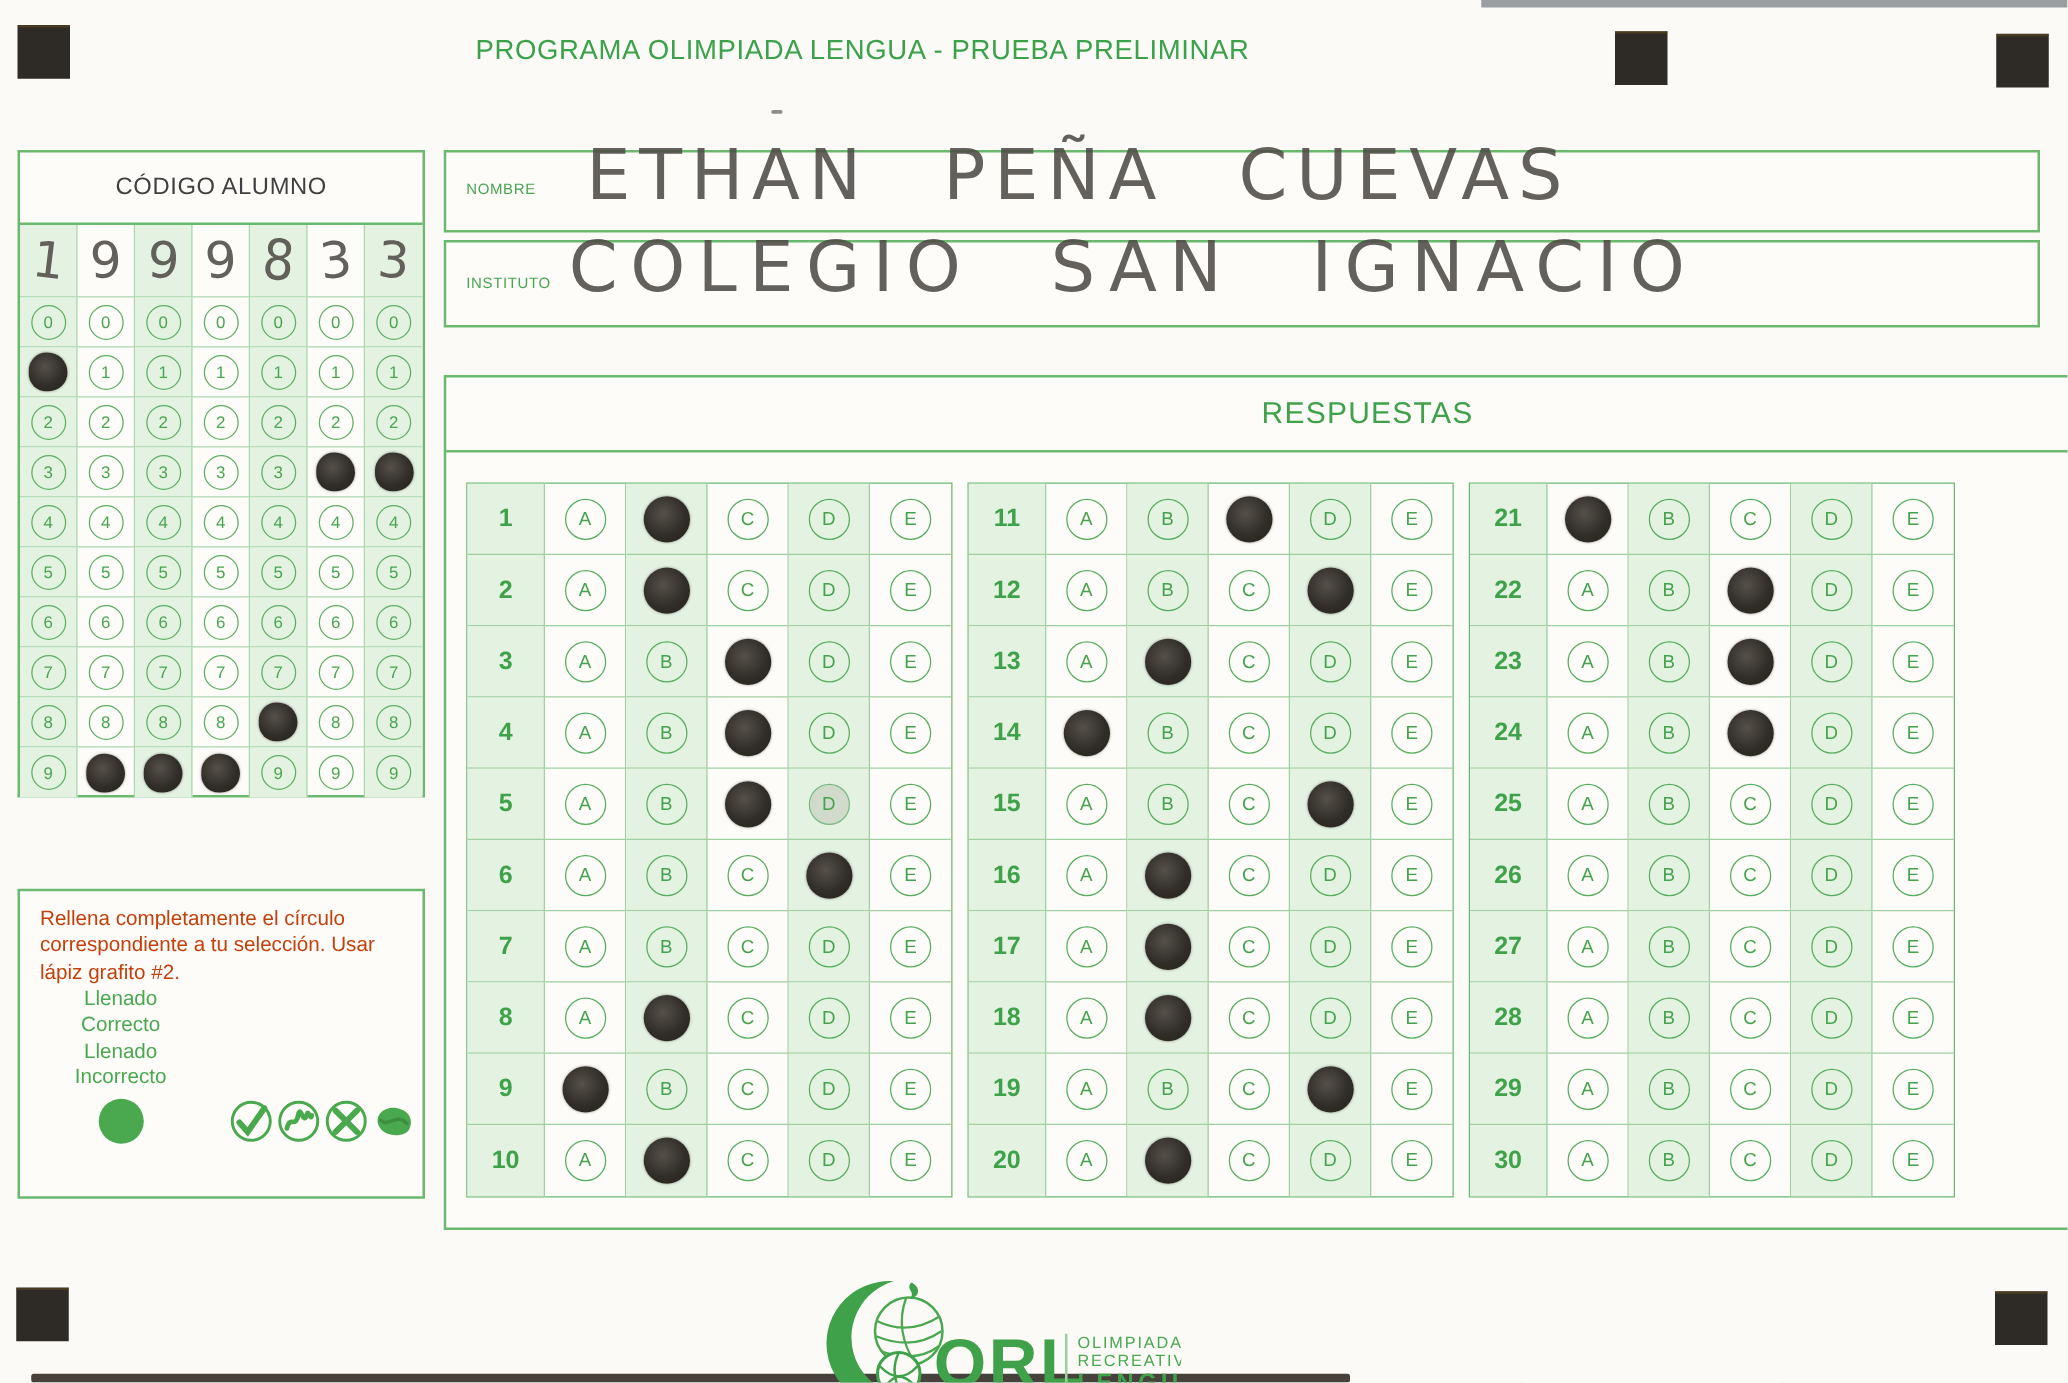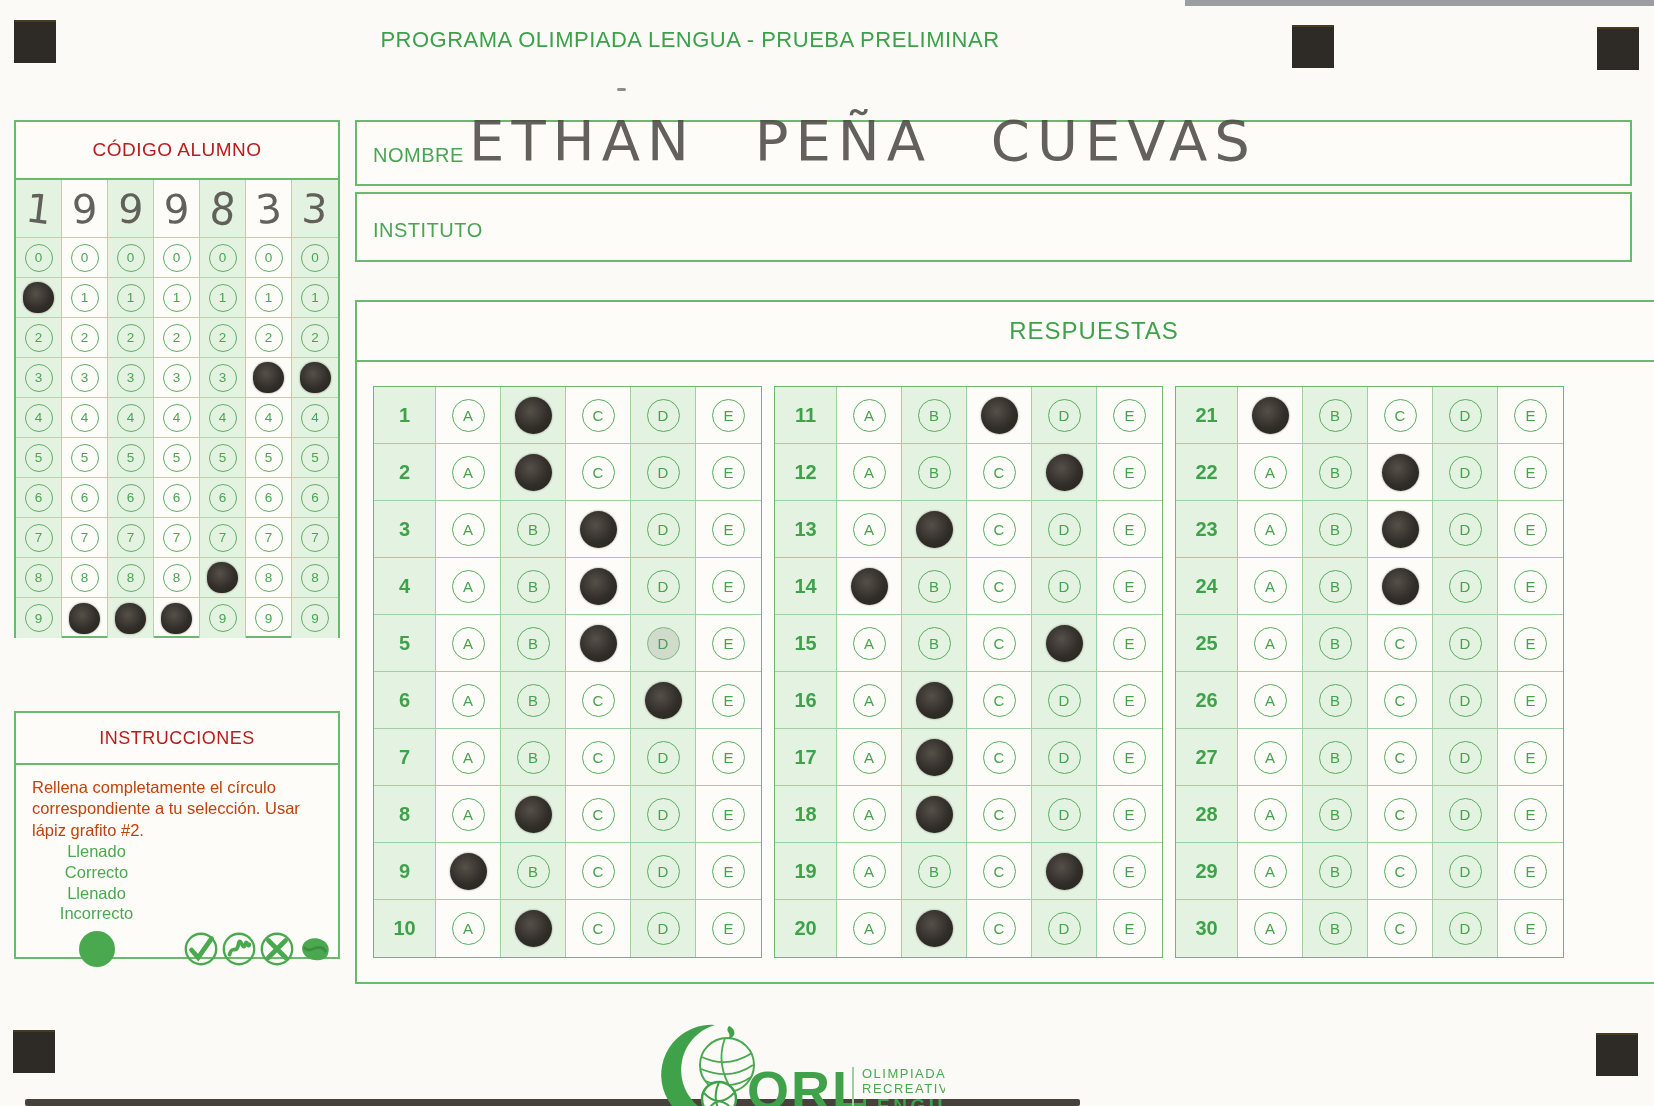--- a/index.html
+++ b/index.html
@@ -12,21 +12,21 @@
   
   .title{position:absolute;left:290px;top:27px;width:800px;text-align:center;
          font-size:22px;color:#3ba14b;letter-spacing:.5px;white-space:nowrap;}
 
   
   .gbox{position:absolute;border:2px solid #6ab96f;background:#fdfcf9;box-sizing:border-box;}
 
   
   #codigo-box{left:14px;top:120px;width:326px;height:518px;}
   .box-header{height:56px;display:flex;align-items:center;justify-content:center;
-              color:#b91c1c;font-size:19px;letter-spacing:.5px;border-bottom:2px solid #6ab96f;}
+              color:#404040;font-size:19px;letter-spacing:.5px;border-bottom:2px solid #6ab96f;}
   #codigo-grid{display:grid;grid-template-columns:repeat(7,1fr);grid-template-rows:58px repeat(10,40px);height:458px;}
   .ccell{display:flex;align-items:center;justify-content:center;border-right:1px solid #abd8ad;border-bottom:1px solid #abd8ad;box-sizing:border-box;}
   .ccell:nth-child(7n){border-right:none;}
   #codigo-grid .ccell:nth-last-child(-n+7){border-bottom:none;}
   .shade{background:#e4f2e1;}
   .cbubble{width:26px;height:26px;border:1.5px solid #5eae64;border-radius:50%;color:#4aa552;
            font-size:13.5px;display:flex;align-items:center;justify-content:center;background:transparent;}
   .filledmark{border:none !important;background:radial-gradient(circle at 42% 38%, #55504a 0%, #312d28 55%, #242119 100%);
               border-radius:47% 53% 50% 46%;box-shadow:0 0 2px rgba(40,38,34,.55);color:transparent !important;}
   .cbubble.filledmark{width:31px;height:31px;}
@@ -36,21 +36,21 @@
   .digit-cell:nth-child(2) .hand-digit{transform:rotate(-2deg);}
   .digit-cell:nth-child(3) .hand-digit{transform:rotate(3deg);}
   .digit-cell:nth-child(4) .hand-digit{transform:rotate(-3deg);}
   .digit-cell:nth-child(5) .hand-digit{transform:rotate(5deg) scaleY(1.12);}
   .digit-cell:nth-child(6) .hand-digit{transform:rotate(-6deg);}
   .digit-cell:nth-child(7) .hand-digit{transform:rotate(4deg);}
 
   
   #nombre-box{left:355px;top:120px;width:1277px;height:66px;}
   #instituto-box{left:355px;top:192px;width:1277px;height:70px;padding-left:34px;}
-  .field-label{position:absolute;left:16px;color:#4aa552;font-size:20px;letter-spacing:.5px;}
+  .field-label{position:absolute;left:16px;color:#4aa552;font-size:12px;letter-spacing:.5px;}
   .field-value{position:absolute;font-size:56px;letter-spacing:7px;word-spacing:34px;white-space:nowrap;line-height:1.05;}
 
   
   #respuestas-box{left:355px;top:300px;width:1478px;height:684px;}
   #respuestas-box .box-header{height:58px;font-size:24px;letter-spacing:1px;color:#3fa24a;}
   #answers-grid{position:absolute;left:16px;top:84px;display:flex;gap:12px;}
   .ablock{width:389px;border:1.5px solid #6ab96f;box-sizing:border-box;background:#fdfcf9;
           display:grid;grid-template-columns:62px repeat(5,1fr);grid-auto-rows:57px;}
   .acell{display:flex;align-items:center;justify-content:center;border-right:1px solid #9ed0a0;border-bottom:1px solid #9ed0a0;box-sizing:border-box;}
   .acell:nth-child(6n){border-right:none;}
@@ -332,20 +332,21 @@
       </div>
   </div>
 
   <div class="gbox" id="nombre-box">
     <div class="field-label" style="top:22px;">NOMBRE</div>
     <div class="field-value hand" style="left:112px;top:-10px;">ETHAN PEÑA CUEVAS</div>
   </div>
 
   <div class="gbox" id="instituto-box">
     <div class="field-label" style="top:25px;">INSTITUTO</div>
+    <div class="field-value hand" style="left:98px;top:-8px;letter-spacing:10px;">COLEGIO SAN IGNACIO</div>
   </div>
 
   <div class="gbox" id="respuestas-box">
     <div class="box-header">RESPUESTAS</div>
     <div id="answers-grid">
         <div class="ablock">
           <div class="acell num shade">1</div>
           <div class="acell">
             <span class="abubble">A</span>
           </div>
@@ -827,21 +828,20 @@
             <span class="abubble">D</span>
           </div>
           <div class="acell">
             <span class="abubble">E</span>
           </div>
         </div>
       </div>
   </div>
 
   <div class="gbox" id="instrucciones-box">
-    <div class="box-header">INSTRUCCIONES</div>
     <div class="instr-body">Rellena completamente el círculo correspondiente a tu selección. Usar lápiz grafito #2.</div>
     <div class="legend-row">
       <div class="legend-col">
         <div>Llenado</div>
         <div>Correcto</div>
       </div>
       <div class="legend-col">
         <div>Llenado</div>
         <div>Incorrecto</div>
       </div>

